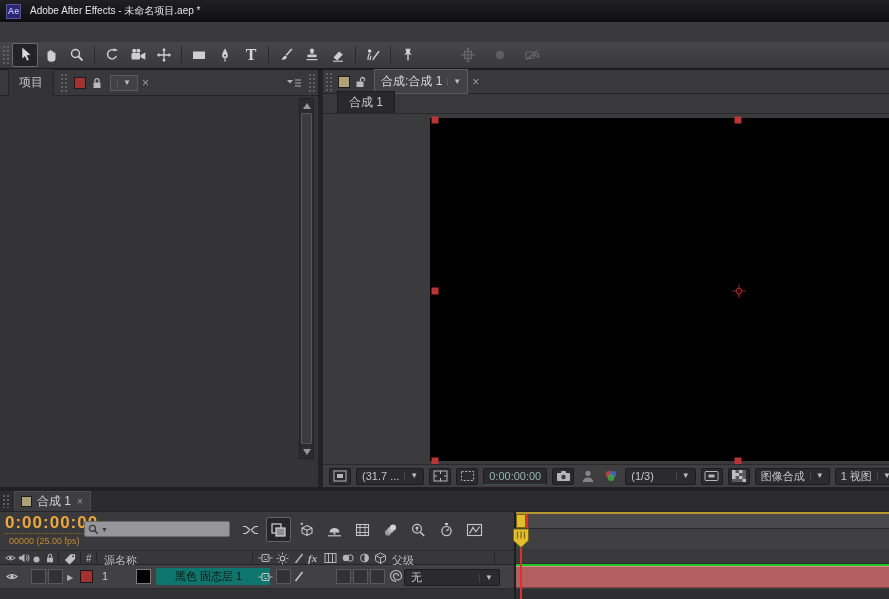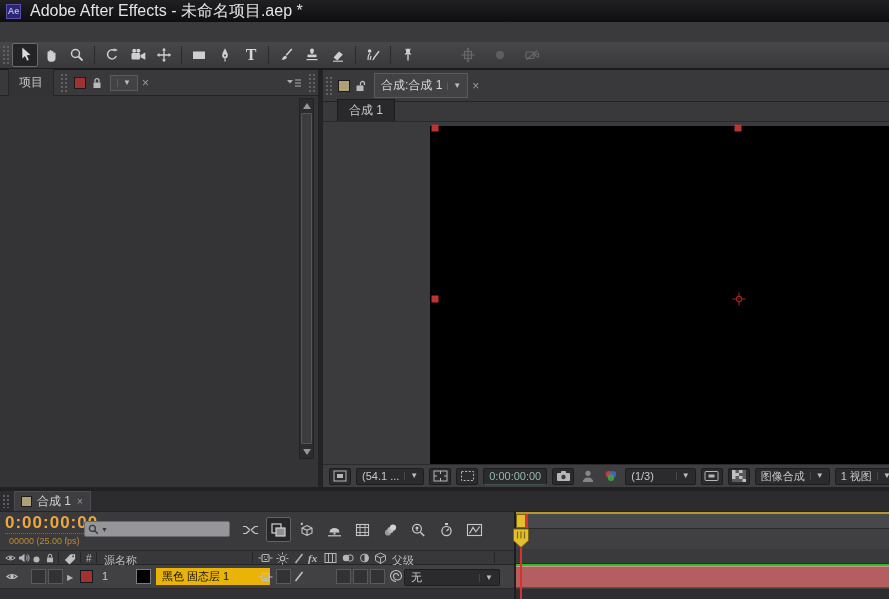--- a/index.html
+++ b/index.html
@@ -3,21 +3,21 @@
 <meta charset="utf-8">
 <style>
 *{margin:0;padding:0;box-sizing:border-box;}
 body{background:#000;font-family:"Liberation Sans","DejaVu Sans",sans-serif;}
 #app{position:relative;width:889px;height:599px;background:#3a3a3c;overflow:hidden;color:#c8c8c8;font-size:12px;}
 svg{display:block;}
 
 
 .titlebar{position:absolute;left:0;top:0;width:889px;height:22px;background:linear-gradient(#202022,#0e0e10);display:flex;align-items:center;gap:9px;padding-left:6px;}
 .ae-logo{width:15px;height:15px;background:#2a2770;border:1px solid #5553a8;color:#b2b0f2;font-size:9px;font-weight:bold;display:flex;align-items:center;justify-content:center;flex:0 0 auto;}
-.title-text{color:#e3e3e3;font-size:16px;white-space:nowrap;}
+.title-text{color:#e3e3e3;font-size:10px;white-space:nowrap;}
 
 
 .menubar{position:absolute;left:0;top:22px;width:889px;height:20px;background:#404043;border-bottom:1px solid #232325;display:flex;align-items:center;padding-left:4px;color:#e8e8e8;}
 .menu-item{padding:1px 8px;white-space:nowrap;}
 .menu-item.hl{border:1px solid #909094;border-radius:3px;background:#4a4a4e;padding:0 7px;}
 
 
 .toolbar{position:absolute;left:0;top:42px;width:889px;height:28px;background:linear-gradient(#47474a,#39393c);border-bottom:2px solid #1b1b1d;display:flex;align-items:center;}
 .grip-v{width:8px;height:20px;margin:0 2px;background-image:radial-gradient(#606063 1px,transparent 1.2px);background-size:4px 4px;flex:0 0 auto;}
 .tool{width:26px;height:24px;display:flex;align-items:center;justify-content:center;border:1px solid transparent;flex:0 0 auto;}
@@ -42,21 +42,21 @@
 .left-panel{position:absolute;left:0;top:70px;width:318px;height:417px;background:#343437;}
 .info-row{height:20px;background:#2d2d2f;border-bottom:1px solid #242426;display:flex;align-items:center;padding-left:8px;color:#c6c6c6;}
 .ec-content{position:relative;height:371px;background:#343437;}
 .vscroll{position:absolute;right:4px;top:2px;bottom:8px;width:15px;background:#2c2c2e;border:1px solid #232325;}
 .vs-btn{height:13px;display:flex;align-items:center;justify-content:center;}
 .vs-thumb{position:absolute;left:1px;right:1px;top:14px;bottom:14px;background:#3c3c3f;border:1px solid #55555a;border-radius:1px;}
 .vdivider{position:absolute;left:318px;top:70px;width:5px;height:417px;background:#232325;}
 
 
 .right-panel{position:absolute;left:323px;top:70px;width:566px;height:417px;background:#3c3c3f;}
-.right-panel .ptabbar{height:32px;}
+.right-panel .ptabbar{height:24px;}
 .viewer-strip{height:20px;background:#39393c;border-bottom:1px solid #29292b;display:flex;align-items:flex-end;}
 .viewer-tab{background:#29292c;border:1px solid #1d1d1f;border-bottom:none;color:#cacaca;padding:2px 11px;margin-left:14px;}
 .viewer{position:relative;height:350px;background:#3b3b3e;overflow:hidden;}
 .comp-black{position:absolute;left:107px;top:4px;width:459px;height:343px;background:#000;}
 .handle{position:absolute;width:7px;height:7px;background:#bb3333;transform:translate(-50%,-50%);}
 .anchor{position:absolute;transform:translate(-50%,-50%);}
 .statusbar{position:absolute;left:0;bottom:0;width:566px;height:23px;background:#3e3e41;border-top:1px solid #2a2a2c;display:flex;align-items:center;gap:5px;padding-left:6px;overflow:hidden;}
 .well{background:#2b2b2e;border:1px solid #1d1d1f;border-radius:2px;height:17px;display:flex;align-items:center;color:#c6c6c6;font-size:11px;padding:0 5px;white-space:nowrap;flex:0 0 auto;}
 .well .dd-arrow{border-left:1px solid #454548;margin-left:5px;}
 .sbtn{width:22px;height:17px;background:#2b2b2e;border:1px solid #1d1d1f;border-radius:2px;display:flex;align-items:center;justify-content:center;flex:0 0 auto;}
@@ -84,21 +84,21 @@
 
 .tl-header{position:absolute;left:0;top:38px;width:514px;height:15px;background:#38383b;border-top:1px solid #2a2a2c;border-bottom:1px solid #252527;font-size:10px;color:#bdbdbf;}
 .tl-header>*{position:absolute;top:1px;}
 .hsep{width:1px;height:11px;background:#26262a;top:1px;}
 .layer-row{position:absolute;left:0;top:53px;width:514px;height:24px;background:#414144;border-bottom:1px solid #2a2a2c;font-size:11px;}
 .layer-row>*{position:absolute;}
 .cellwell{width:15px;height:15px;background:#323235;border:1px solid #59595d;}
 .expand-glyph{font-size:8px;color:#b2b2b4;}
 .label-swatch{width:13px;height:13px;background:#a03232;border:1px solid #17171a;}
 .solid-swatch{width:15px;height:15px;background:#000;border:1px solid #7a7a7e;}
-.name-box{width:114px;height:17px;background:#eab308;color:#131313;display:flex;align-items:center;padding:0 6px;font-size:11px;}
+.name-box{width:114px;height:17px;background:#0f766e;color:#131313;display:flex;align-items:center;padding:0 19px;font-size:11px;}
 .parent-dd{left:404px;top:4px;width:96px;height:17px;background:#2b2b2e;border:1px solid #1d1d1f;border-radius:2px;display:flex;align-items:center;color:#c6c6c6;font-size:11px;padding:0 6px;}
 .tl-left-bottom{position:absolute;left:0;top:77px;width:514px;height:10px;background:#323234;}
 
 .workarea-line{position:absolute;left:0;top:0;width:373px;height:2px;background:#b8962f;}
 .navigator{position:absolute;left:0;top:2px;width:373px;height:15px;background:#48484b;border-bottom:1px solid #2a2a2c;}
 .nav-cti{position:absolute;left:0;top:0;width:10px;height:14px;background:#e3bf2d;border:1px solid #7a6716;}
 .nav-cti-red{position:absolute;left:10px;top:0;width:2px;height:14px;background:#d93030;}
 .ruler{position:absolute;left:0;top:17px;width:373px;height:20px;background:#414144;border-bottom:1px solid #2e2e30;font-size:10px;color:#c8c8c8;}
 .ruler .rlabel{position:absolute;top:2px;}
 .rtick{position:absolute;top:13px;width:1px;height:5px;background:#9a9a9c;}
@@ -338,21 +338,21 @@
         </span>
     </div>
     <div class="statusbar">
       <span class="sbtn">
           <svg width="14" height="12" viewBox="0 0 14 12">
             <rect x="1" y="1" width="12" height="10" fill="none" stroke="#b6b6b8"></rect>
             <rect x="4" y="4" width="6" height="4" fill="#b6b6b8"></rect>
           </svg>
         </span>
       <span class="well">
-          <span>(54.1 ...</span>
+          <span>(31.7 ...</span>
           <span class="dd-arrow">▼</span>
         </span>
       <span class="sbtn">
           <svg width="15" height="12" viewBox="0 0 15 12">
             <rect x="1" y="1" width="13" height="10" fill="none" stroke="#b6b6b8"></rect>
             <path d="M7.5 1 V4 M7.5 8 V11 M1 6 H4 M11 6 H14" stroke="#b6b6b8"></path>
           </svg>
         </span>
       <span class="sbtn">
           <svg width="15" height="12" viewBox="0 0 15 12">

